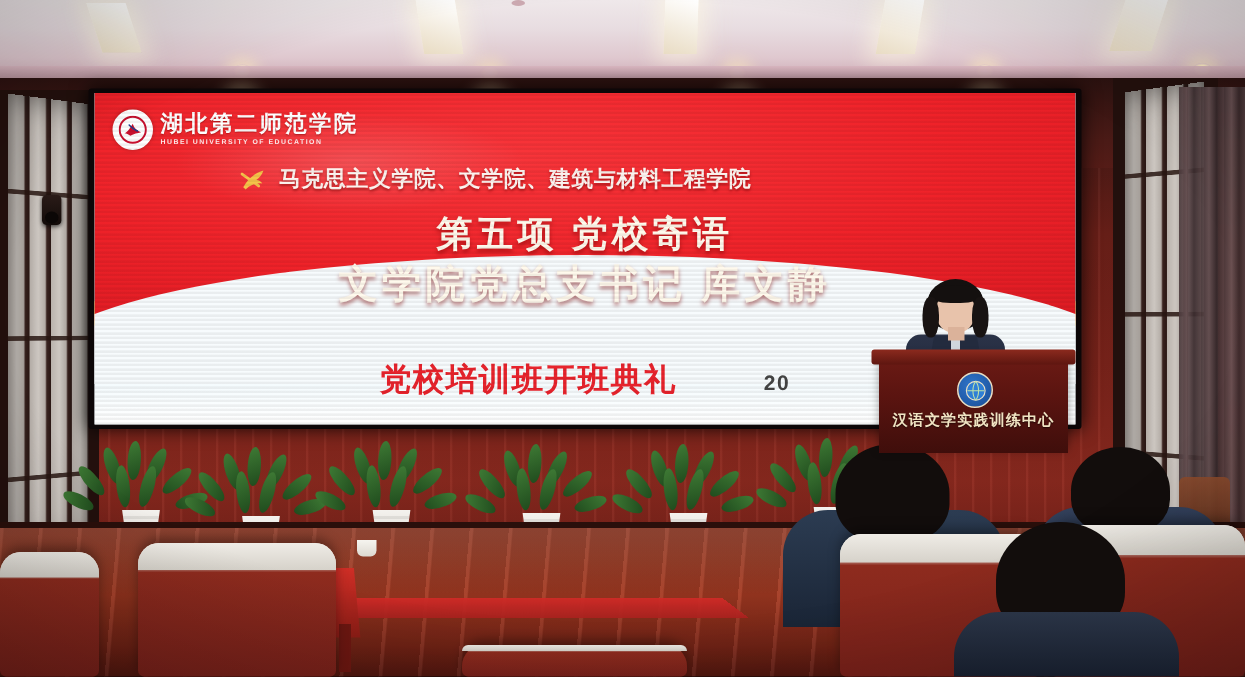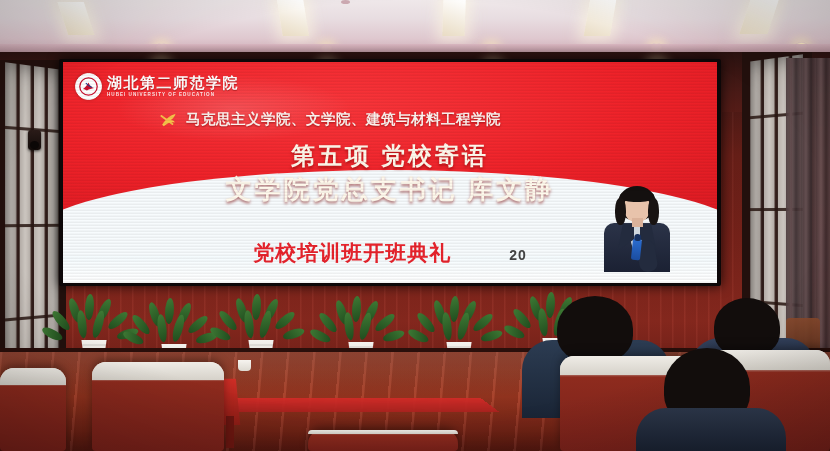--- a/index.html
+++ b/index.html
@@ -292,20 +292,30 @@
     <div class="p-hair"></div>
     <div class="p-face"></div>
     <div class="p-bang"></div>
     <div class="p-hairL"></div>
     <div class="p-hairR"></div>
     <div class="p-neck"></div>
     <div class="p-arm"></div>
     <div class="p-mic"></div>
   </div>
 
+  <div class="podium">
+    <div class="podium-top"></div>
+    <div class="podium-badge">
+      <svg width="15" height="15" viewBox="0 0 24 24" aria-hidden="true">
+        <circle cx="12" cy="12" r="10" fill="#2f7fd6" stroke="#e9dfc6" stroke-width="1.2"></circle>
+        <path d="M3 12h18M12 2c4 5 4 15 0 20M12 2c-4 5-4 15 0 20" stroke="#bfe2a8" stroke-width="1.1" fill="none"></path>
+      </svg>
+    </div>
+    <div class="podium-text">汉语文学实践训练中心</div>
+  </div>
 
   <div class="plant" style="left:55px;top:294px;">
     <div class="foliage">
       <div class="leaf" style="left:30px;top:2px;width:9px;height:26px;transform:rotate(0deg);"></div>
       <div class="leaf" style="left:20px;top:5px;width:9px;height:25px;transform:rotate(-22deg);"></div>
       <div class="leaf" style="left:40px;top:5px;width:9px;height:25px;transform:rotate(22deg);"></div>
       <div class="leaf" style="left:10px;top:13px;width:9px;height:24px;transform:rotate(-45deg);"></div>
       <div class="leaf" style="left:50px;top:13px;width:9px;height:24px;transform:rotate(45deg);"></div>
       <div class="leaf" style="left:3px;top:24px;width:9px;height:22px;transform:rotate(-68deg);"></div>
       <div class="leaf" style="left:58px;top:24px;width:9px;height:22px;transform:rotate(68deg);"></div>

